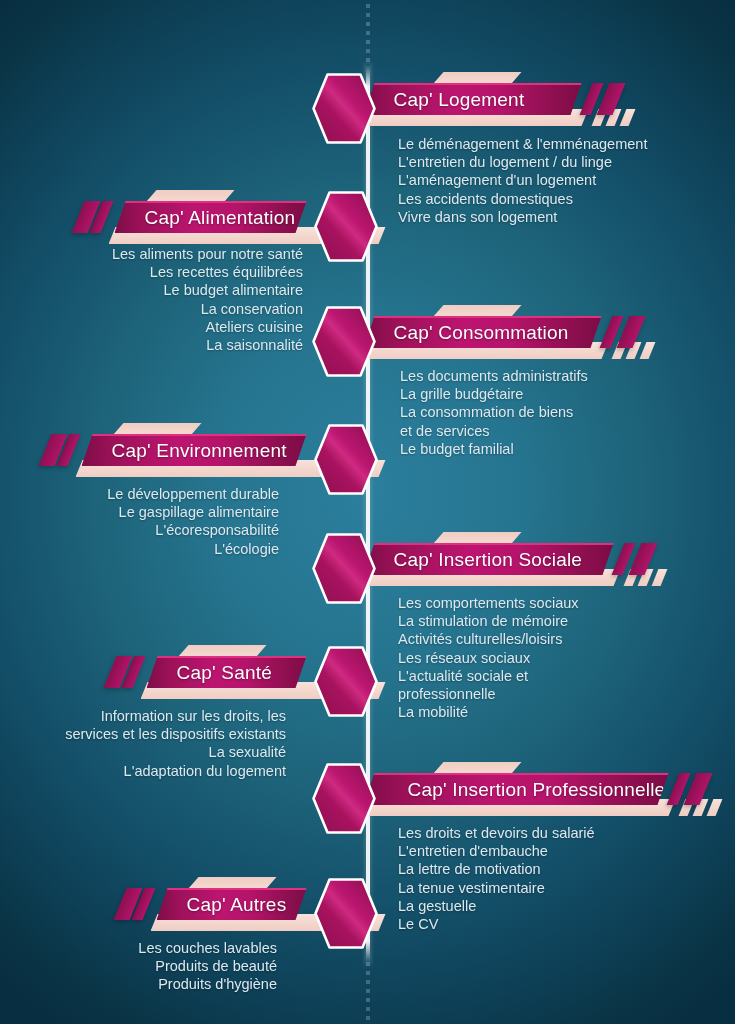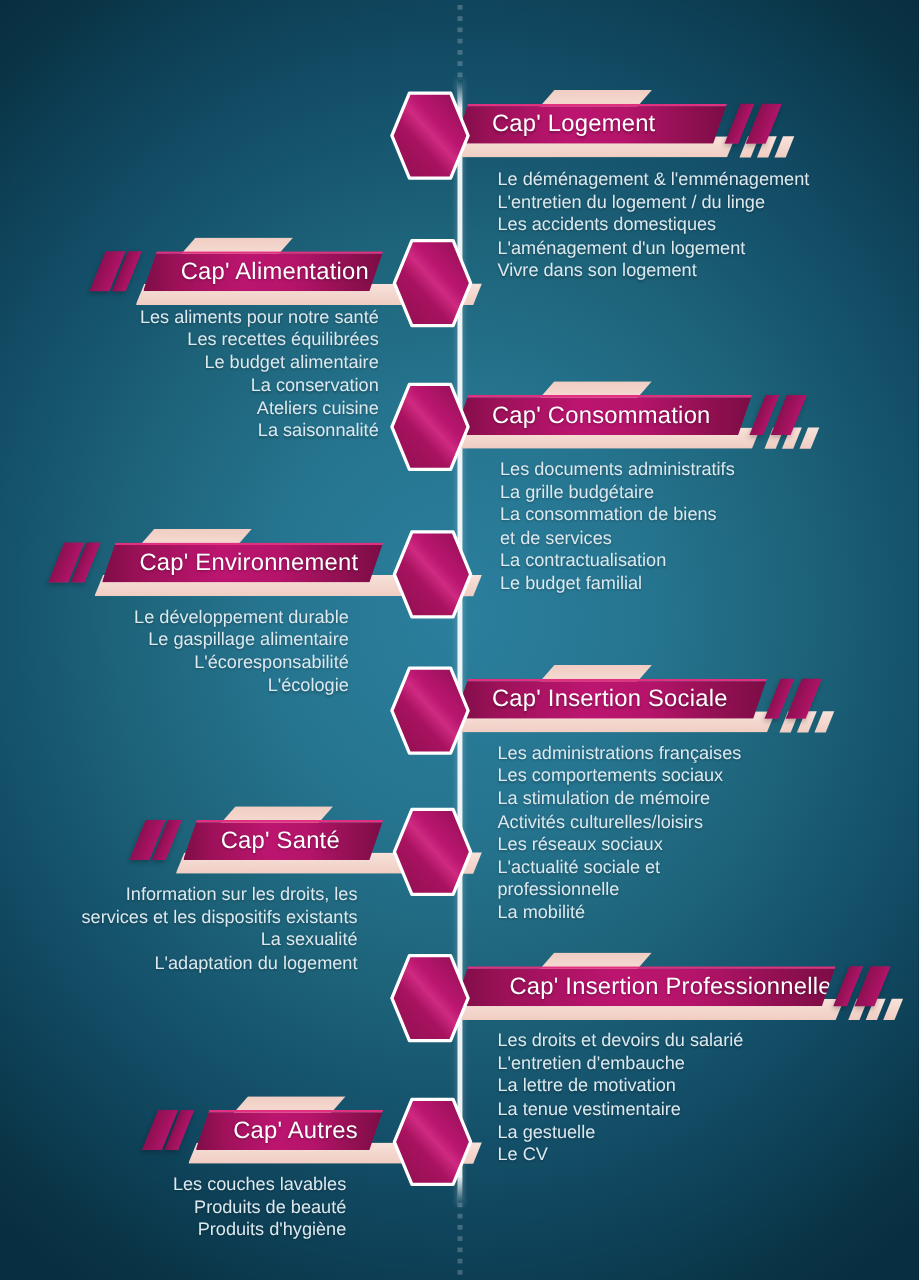--- a/index.html
+++ b/index.html
@@ -196,21 +196,21 @@
       <stop offset="38%" stop-color="#a8125f"></stop>
       <stop offset="52%" stop-color="#cf2a81"></stop>
       <stop offset="62%" stop-color="#bb1670"></stop>
       <stop offset="100%" stop-color="#8a0f4e"></stop>
     </linearGradient>
   </defs>
   <polygon points="16.5,2.5 49.5,2.5 63.5,36.5 49.5,70.5 16.5,70.5 2.5,36.5" fill="url(#hexg)" stroke="#ffffff" stroke-width="2.6" stroke-linejoin="round"></polygon>
 </svg>
           </div>
         </div>
-        <div class="desc right-side" style="top: 63px; left: 398px;"><div>Le déménagement &amp; l'emménagement</div><div>L'entretien du logement / du linge</div><div>Les accidents domestiques</div><div>L'aménagement d'un logement</div><div>Vivre dans son logement</div></div>
+        <div class="desc right-side" style="top: 63px; left: 398px;"><div>Le déménagement &amp; l'emménagement</div><div>L'entretien du logement / du linge</div><div>L'aménagement d'un logement</div><div>Les accidents domestiques</div><div>Vivre dans son logement</div></div>
       </div>
       <div class="section" style="top: 190px;">
         <div class="banner-row">
           <div class="cream-tab" style="left: 142.5px; width: 92px; clip-path: polygon(14px 0px, 100% 0px, calc(100% - 14px) 100%, 0px 100%);"></div>
           <div class="cream-bar" style="left: 108.5px; width: 230px; clip-path: polygon(7px 0px, 100% 0px, calc(100% - 7px) 100%, 0px 100%);"></div>
           <div class="cream-stripe" style="left: 344.5px;"></div>
           <div class="cream-stripe" style="left: 358.5px;"></div>
           <div class="cream-stripe" style="left: 372.5px;"></div>
           <div class="cap-slant thin" style="left: 95.5px;"></div>
           <div class="cap-slant tail" style="left: 77.5px;"></div>
@@ -258,21 +258,21 @@
       <stop offset="38%" stop-color="#a8125f"></stop>
       <stop offset="52%" stop-color="#cf2a81"></stop>
       <stop offset="62%" stop-color="#bb1670"></stop>
       <stop offset="100%" stop-color="#8a0f4e"></stop>
     </linearGradient>
   </defs>
   <polygon points="16.5,2.5 49.5,2.5 63.5,36.5 49.5,70.5 16.5,70.5 2.5,36.5" fill="url(#hexg)" stroke="#ffffff" stroke-width="2.6" stroke-linejoin="round"></polygon>
 </svg>
           </div>
         </div>
-        <div class="desc right-side" style="top: 62px; left: 400px;"><div>Les documents administratifs</div><div>La grille budgétaire</div><div>La consommation de biens</div><div>et de services</div><div>La contractualisation</div><div>Le budget familial</div></div>
+        <div class="desc right-side" style="top: 62px; left: 400px;"><div>Les documents administratifs</div><div>La grille budgétaire</div><div>La consommation de biens</div><div>et de services</div><div>Le budget familial</div></div>
       </div>
       <div class="section" style="top: 423px;">
         <div class="banner-row">
           <div class="cream-tab" style="left: 109.5px; width: 92px; clip-path: polygon(14px 0px, 100% 0px, calc(100% - 14px) 100%, 0px 100%);"></div>
           <div class="cream-bar" style="left: 75.5px; width: 263px; clip-path: polygon(7px 0px, 100% 0px, calc(100% - 7px) 100%, 0px 100%);"></div>
           <div class="cream-stripe" style="left: 344.5px;"></div>
           <div class="cream-stripe" style="left: 358.5px;"></div>
           <div class="cream-stripe" style="left: 372.5px;"></div>
           <div class="cap-slant thin" style="left: 62.5px;"></div>
           <div class="cap-slant tail" style="left: 44.5px;"></div>
@@ -320,21 +320,21 @@
       <stop offset="38%" stop-color="#a8125f"></stop>
       <stop offset="52%" stop-color="#cf2a81"></stop>
       <stop offset="62%" stop-color="#bb1670"></stop>
       <stop offset="100%" stop-color="#8a0f4e"></stop>
     </linearGradient>
   </defs>
   <polygon points="16.5,2.5 49.5,2.5 63.5,36.5 49.5,70.5 16.5,70.5 2.5,36.5" fill="url(#hexg)" stroke="#ffffff" stroke-width="2.6" stroke-linejoin="round"></polygon>
 </svg>
           </div>
         </div>
-        <div class="desc right-side" style="top: 62px; left: 398px;"><div>Les administrations françaises</div><div>Les comportements sociaux</div><div>La stimulation de mémoire</div><div>Activités culturelles/loisirs</div><div>Les réseaux sociaux</div><div>L'actualité sociale et</div><div>professionnelle</div><div>La mobilité</div></div>
+        <div class="desc right-side" style="top: 62px; left: 398px;"><div>Les comportements sociaux</div><div>La stimulation de mémoire</div><div>Activités culturelles/loisirs</div><div>Les réseaux sociaux</div><div>L'actualité sociale et</div><div>professionnelle</div><div>La mobilité</div></div>
       </div>
       <div class="section" style="top: 645px;">
         <div class="banner-row">
           <div class="cream-tab" style="left: 174.5px; width: 92px; clip-path: polygon(14px 0px, 100% 0px, calc(100% - 14px) 100%, 0px 100%);"></div>
           <div class="cream-bar" style="left: 140.5px; width: 198px; clip-path: polygon(7px 0px, 100% 0px, calc(100% - 7px) 100%, 0px 100%);"></div>
           <div class="cream-stripe" style="left: 344.5px;"></div>
           <div class="cream-stripe" style="left: 358.5px;"></div>
           <div class="cream-stripe" style="left: 372.5px;"></div>
           <div class="cap-slant thin" style="left: 127.5px;"></div>
           <div class="cap-slant tail" style="left: 109.5px;"></div>

